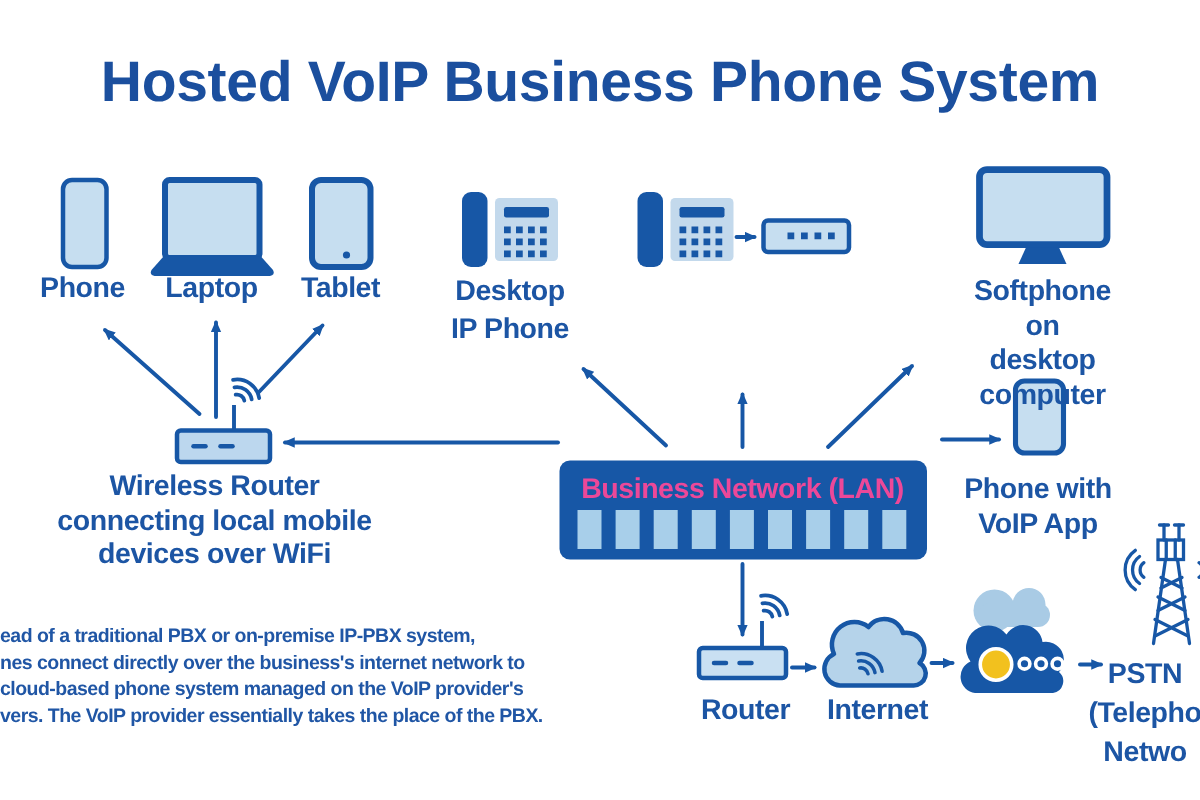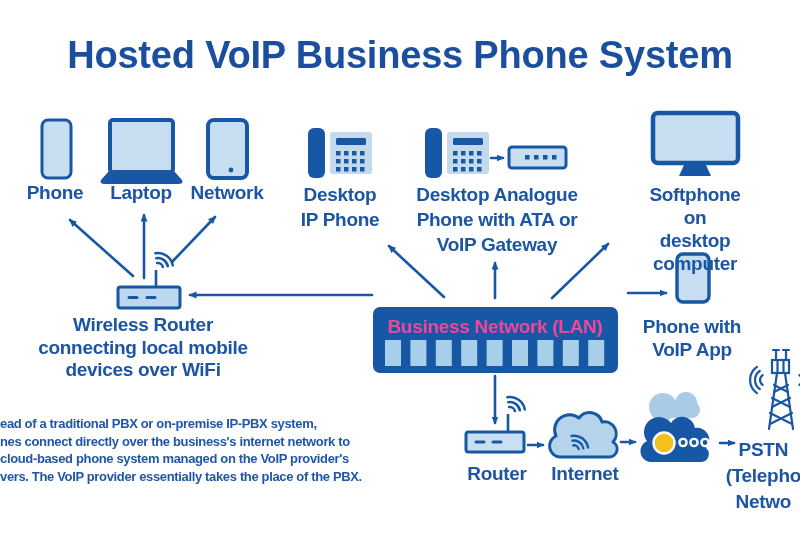--- a/index.html
+++ b/index.html
@@ -175,27 +175,24 @@
       <line x1="528" y1="445" x2="543" y2="445" marker-end="url(#ah)"></line>
       <line x1="621" y1="442" x2="635" y2="442" marker-end="url(#ah)"></line>
       <line x1="720" y1="443" x2="734" y2="443" marker-end="url(#ah)"></line>
     </g>
   </svg>
 
   <div class="lbl title" style="left:400px;top:38px;">Hosted VoIP Business Phone System</div>
 
   <div class="lbl" style="left:55px;top:180px;">Phone</div>
   <div class="lbl" style="left:141px;top:180px;">Laptop</div>
-  <div class="lbl" style="left:227px;top:180px;">Network</div>
+  <div class="lbl" style="left:227px;top:180px;">Tablet</div>
 
   <div class="lbl" style="left:340px;top:182px;">Desktop
 IP Phone</div>
-  <div class="lbl" style="left:497px;top:182px;">Desktop Analogue
-Phone with ATA or
-VoIP Gateway</div>
   <div class="lbl" style="left:695px;top:183px;line-height:23px;">Softphone on
 desktop computer</div>
 
   <div class="lbl" style="left:143px;top:314px;line-height:22.5px;">Wireless Router
 connecting local mobile
 devices over WiFi</div>
   <div class="lbl lan-text" style="left:495px;top:316px;">Business Network (LAN)</div>
   <div class="lbl" style="left:692px;top:315px;line-height:23px;">Phone with
 VoIP App</div>
 

